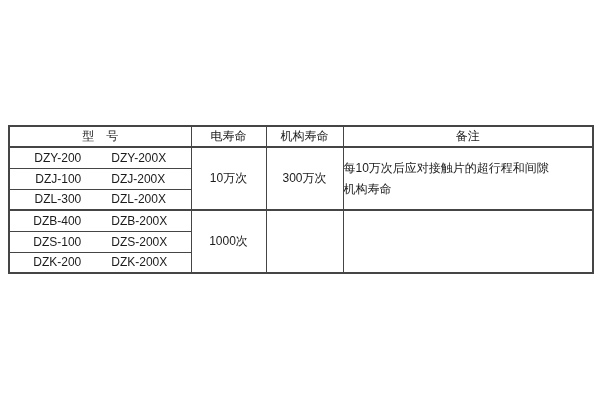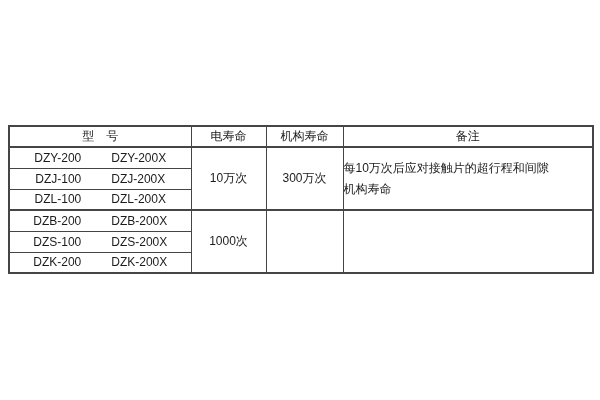--- a/index.html
+++ b/index.html
@@ -96,29 +96,29 @@
         <td>
           <div class="model-pair">
             <span>DZJ-100</span>
             <span>DZJ-200X</span>
           </div>
         </td>
       </tr>
       <tr class="group-end">
         <td>
           <div class="model-pair">
-            <span>DZL-100</span>
+            <span>DZL-300</span>
             <span>DZL-200X</span>
           </div>
         </td>
       </tr>
       <tr>
         <td>
           <div class="model-pair">
-            <span>DZB-200</span>
+            <span>DZB-400</span>
             <span>DZB-200X</span>
           </div>
         </td>
         <td rowspan="3">1000次</td>
         <td rowspan="3"></td>
         <td rowspan="3" class="remarks">
           <div class="remark-line"></div>
           <div class="remark-line"></div>
         </td>
       </tr>

